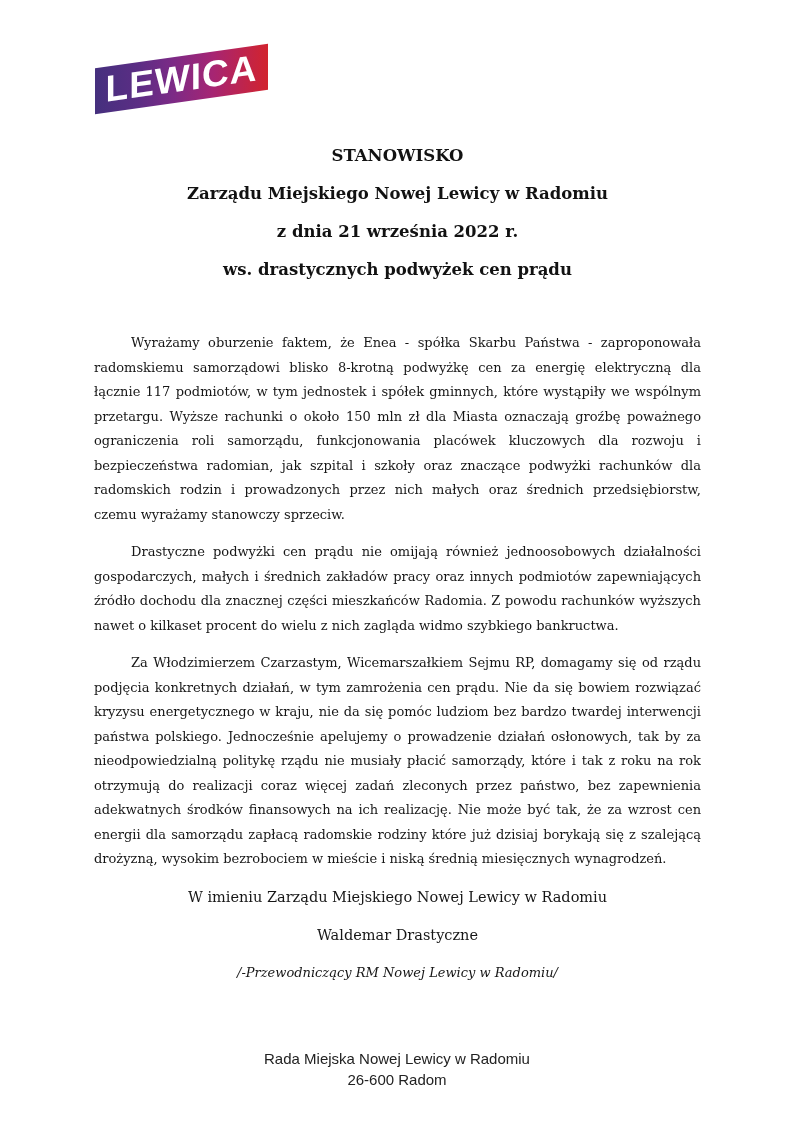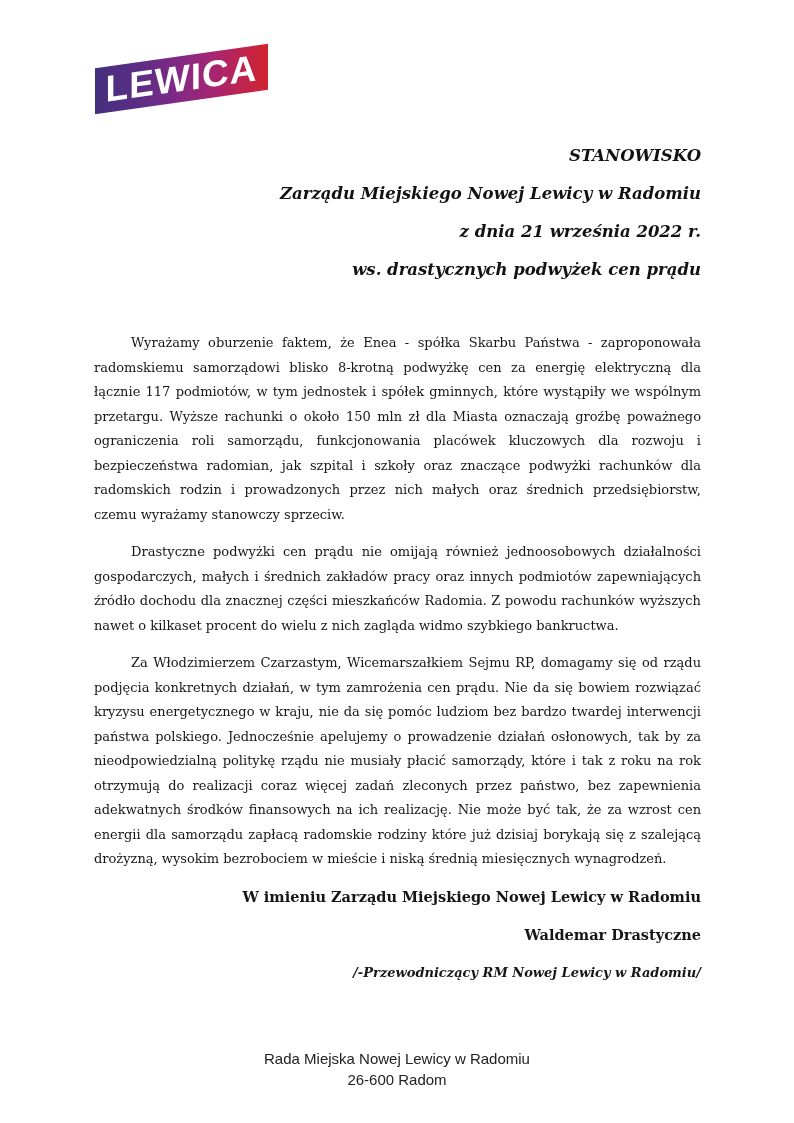--- a/index.html
+++ b/index.html
@@ -38,25 +38,24 @@
     line-height: 1;
     padding-bottom: 2px;
   }
 
   
   .headings {
     position: absolute;
     top: 147px;
     left: 94px;
     width: 607px;
-    text-align: right;
+    text-align: center;
     font-weight: bold;
     font-size: 16.5px;
     color: #121212;
-    font-style: italic;
   }
   .headings p {
     margin: 0 0 21px 0;
     line-height: 17px;
   }
 
   
   .content {
     position: absolute;
     top: 331px;
@@ -64,24 +63,23 @@
     width: 607px;
   }
   .body-text p {
     margin: 0 0 13px 0;
     font-size: 13px;
     line-height: 24.5px;
     text-align: justify;
     text-indent: 37px;
   }
   .signature {
-    text-align: right;
+    text-align: center;
     font-size: 14.5px;
     margin-top: 1px;
-    font-weight: bold;
   }
   .signature p {
     margin: 0 0 14px 0;
     line-height: 24px;
   }
   .signature .sig-title {
     font-style: italic;
     font-size: 13px;
   }
 

